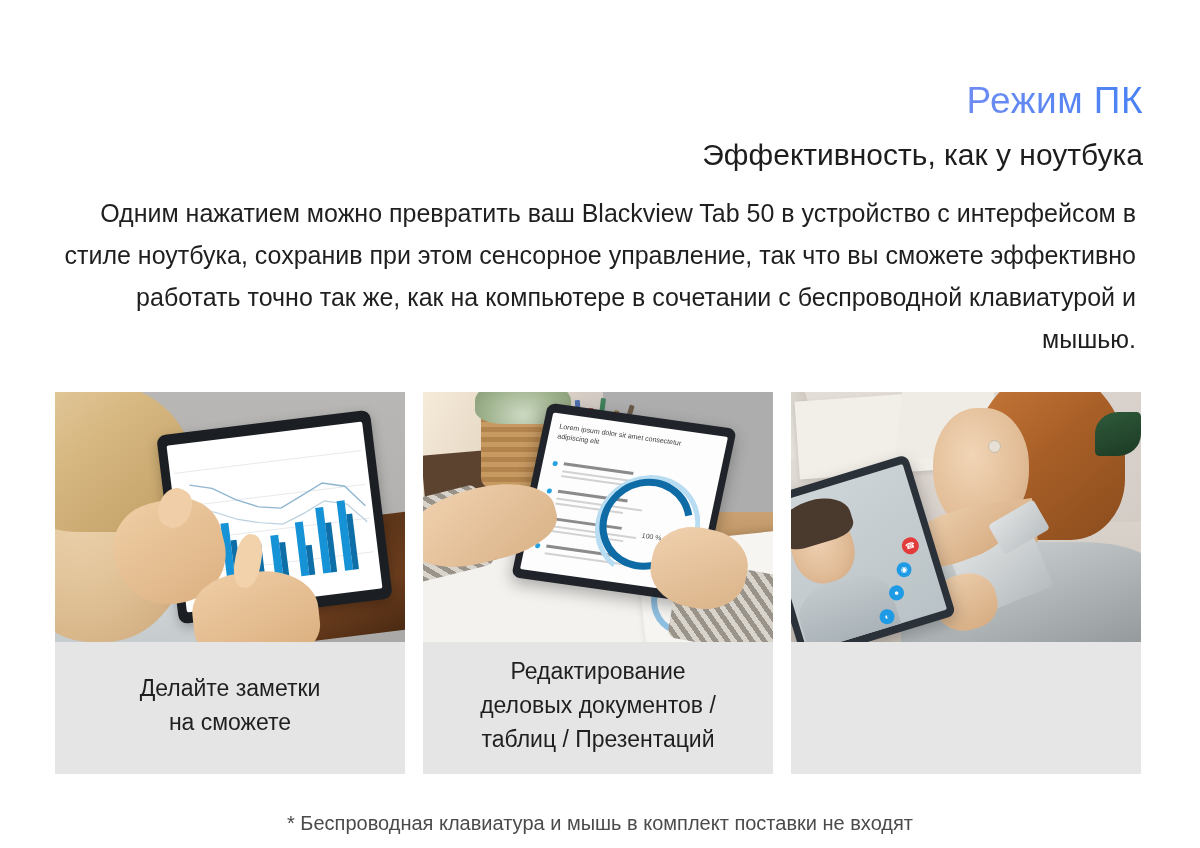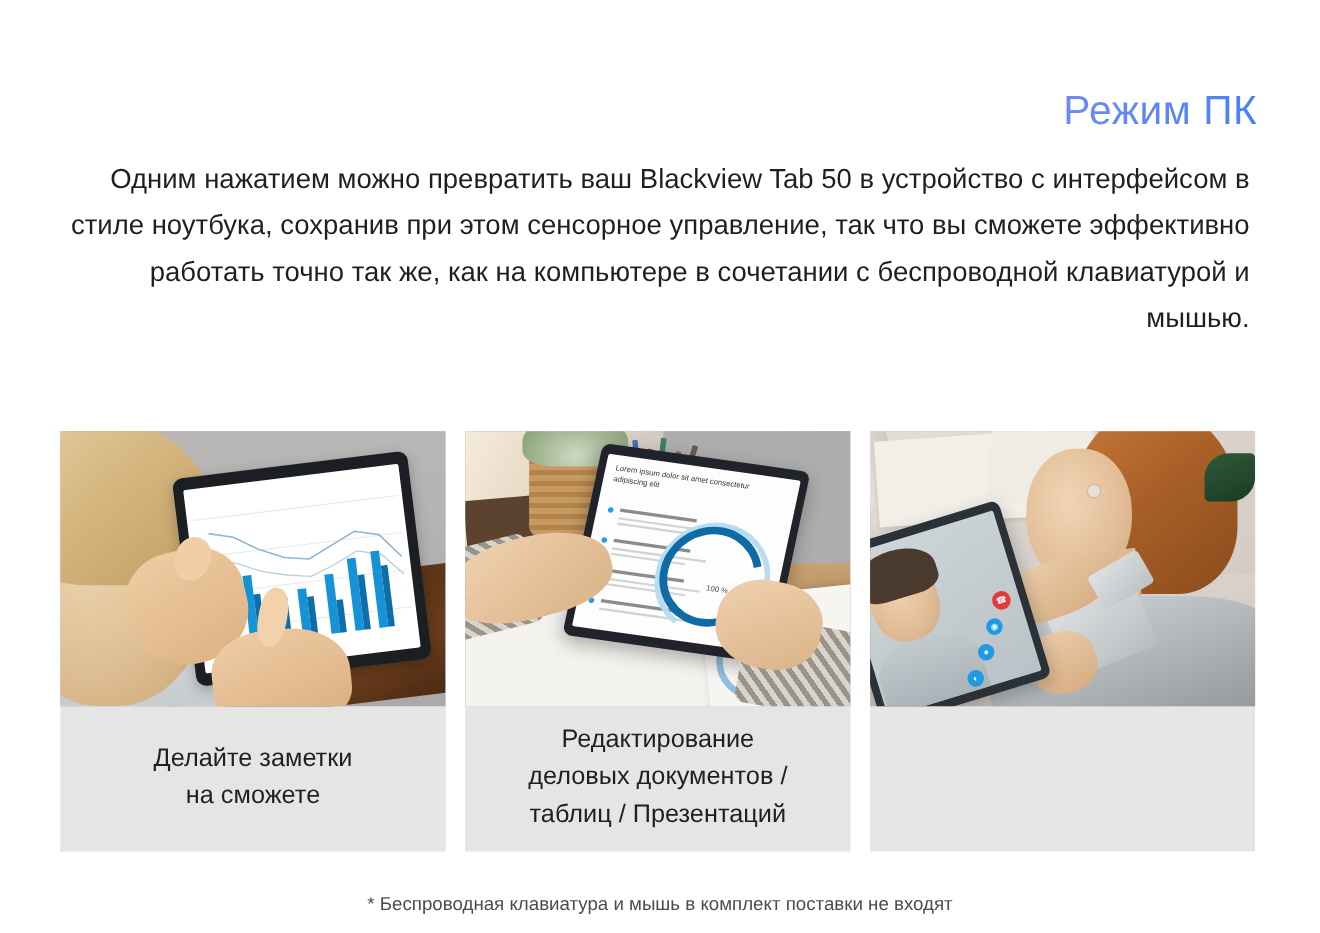--- a/index.html
+++ b/index.html
@@ -95,21 +95,21 @@
     white-space: pre-line;
   }
 
   
   .footnote {
     position: absolute;
     left: 0;
     top: 812px;
     width: 1200px;
     text-align: center;
-    font-size: 17px;
+    font-size: 20px;
     color: #4b4b4b;
   }
 
   
   .p1-bg       { position:absolute; inset:0; background:linear-gradient(180deg,#b8b7b5 0%,#b2b1af 52%,#aaa9a7 100%); }
   .p1-table    { position:absolute; left:150px; top:132px; width:200px; height:118px;
                  background:linear-gradient(160deg,#7a4a28 0%,#5d3519 40%,#6b3d1d 70%,#4b2a13 100%);
                  transform:skewY(-7deg); }
   .p1-tablecloth{position:absolute; left:60px; top:118px; width:140px; height:132px;
                  background:linear-gradient(180deg,#e7e6e3 0%,#d6d5d2 100%); transform:skewY(-9deg);}
@@ -250,20 +250,21 @@
   .p3-earring  { position:absolute; right:140px; top:48px; width:11px; height:11px; border-radius:50%;
                  background:#e6e0d4; border:1px solid #c6bca8; }
   .p3-leaf     { position:absolute; right:0px; top:20px; width:46px; height:44px;
                  border-radius:50% 10% 50% 10%; background:linear-gradient(160deg,#2f5a3a 0%,#1c3a24 100%); }
 </style>
 </head>
 <body>
 
 <div class="header">
   <div class="hero-title">Режим ПК</div>
+  <div class="hero-subtitle">Эффективность, как у ноутбука</div>
   <div class="hero-paragraph">Одним нажатием можно превратить ваш Blackview Tab 50 в устройство с интерфейсом в стиле ноутбука, сохранив при этом сенсорное управление, так что вы сможете эффективно работать точно так же, как на компьютере в сочетании с беспроводной клавиатурой и мышью.</div>
 </div>
 
 <div class="cards">
 
   <div class="card">
     <div class="card-photo">
       <div class="p1-bg"></div>
       <div class="p1-tablecloth"></div>
       <div class="p1-table"></div>

